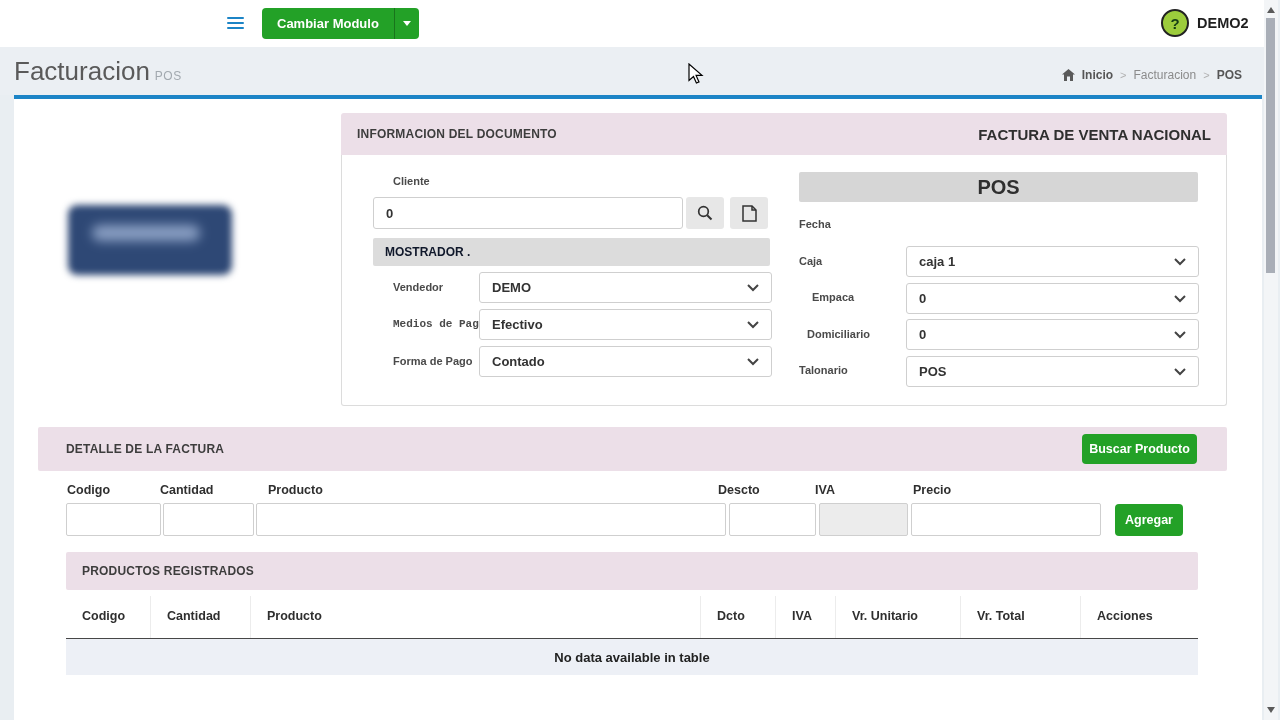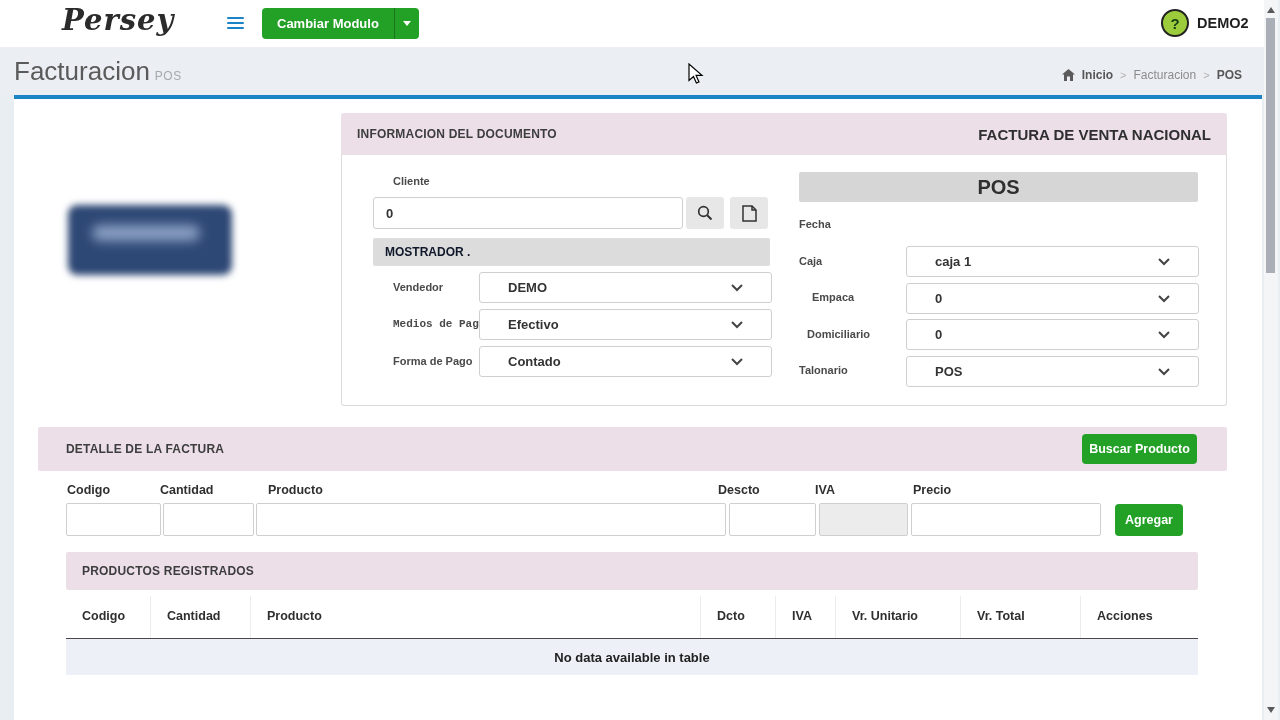--- a/index.html
+++ b/index.html
@@ -58,21 +58,21 @@
   .doc-type { font-size:15px; font-weight:bold; color:#2f2f2f; }
   .doc-body { position:relative; height:251px; background:#fff; border:1px solid #dcdcdc; border-top:none; border-radius:0 0 3px 3px; }
 
   .lbl { position:absolute; font-size:11px; font-weight:bold; color:#4a4a4a; }
   .inp {
     position:absolute; height:32px; border:1px solid #cfcfcf; border-radius:3px; background:#fff;
     font-family:"Liberation Sans", sans-serif; font-size:13px; font-weight:bold; color:#333; padding:0 12px;
   }
   .sel {
     position:absolute; height:31px; border:1px solid #cfcfcf; border-radius:3px; background:#fff;
-    display:flex; align-items:center; padding:0 28px; font-size:13px; font-weight:bold; color:#333; cursor:pointer;
+    display:flex; align-items:center; padding:0 12px; font-size:13px; font-weight:bold; color:#333; cursor:pointer;
   }
   .sel .chev { margin-left:auto; display:flex; align-items:center; }
   .icon-btn {
     position:absolute; width:38px; height:32px; background:#e7e7e7; border:none; border-radius:3px;
     display:flex; align-items:center; justify-content:center; cursor:pointer;
   }
   .graybar { position:absolute; background:#dcdcdc; font-size:12px; font-weight:bold; color:#0f172a; display:flex; align-items:center; padding:0 12px; border-radius:2px; }
   .posbar { position:absolute; background:#d6d6d6; display:flex; align-items:center; justify-content:center; font-size:20px; font-weight:bold; color:#2f2f2f; border-radius:2px; }
 
   
@@ -110,21 +110,20 @@
   .sb-thumb { position:absolute; left:2px; top:18px; width:9px; height:255px; background:#a9aeb7; }
   .sb-up { position:absolute; left:3px; top:7px; width:0; height:0; border-left:4px solid transparent; border-right:4px solid transparent; border-bottom:6px solid #5a5a5a; }
   .sb-down { position:absolute; left:3px; bottom:7px; width:0; height:0; border-left:4px solid transparent; border-right:4px solid transparent; border-top:6px solid #5a5a5a; }
 
   .cursor { position:absolute; left:688px; top:63px; pointer-events:none; }
 </style>
 </head>
 <body>
 
 <div class="topbar">
-  <div class="brand">Persey</div>
   <div class="hamburger">
       <span></span>
       <span></span>
       <span></span>
     </div>
   <div class="split-btn">
     <button class="main">Cambiar Modulo</button>
     <button class="caret-part">
       <span class="caret-down"></span>
     </button>

